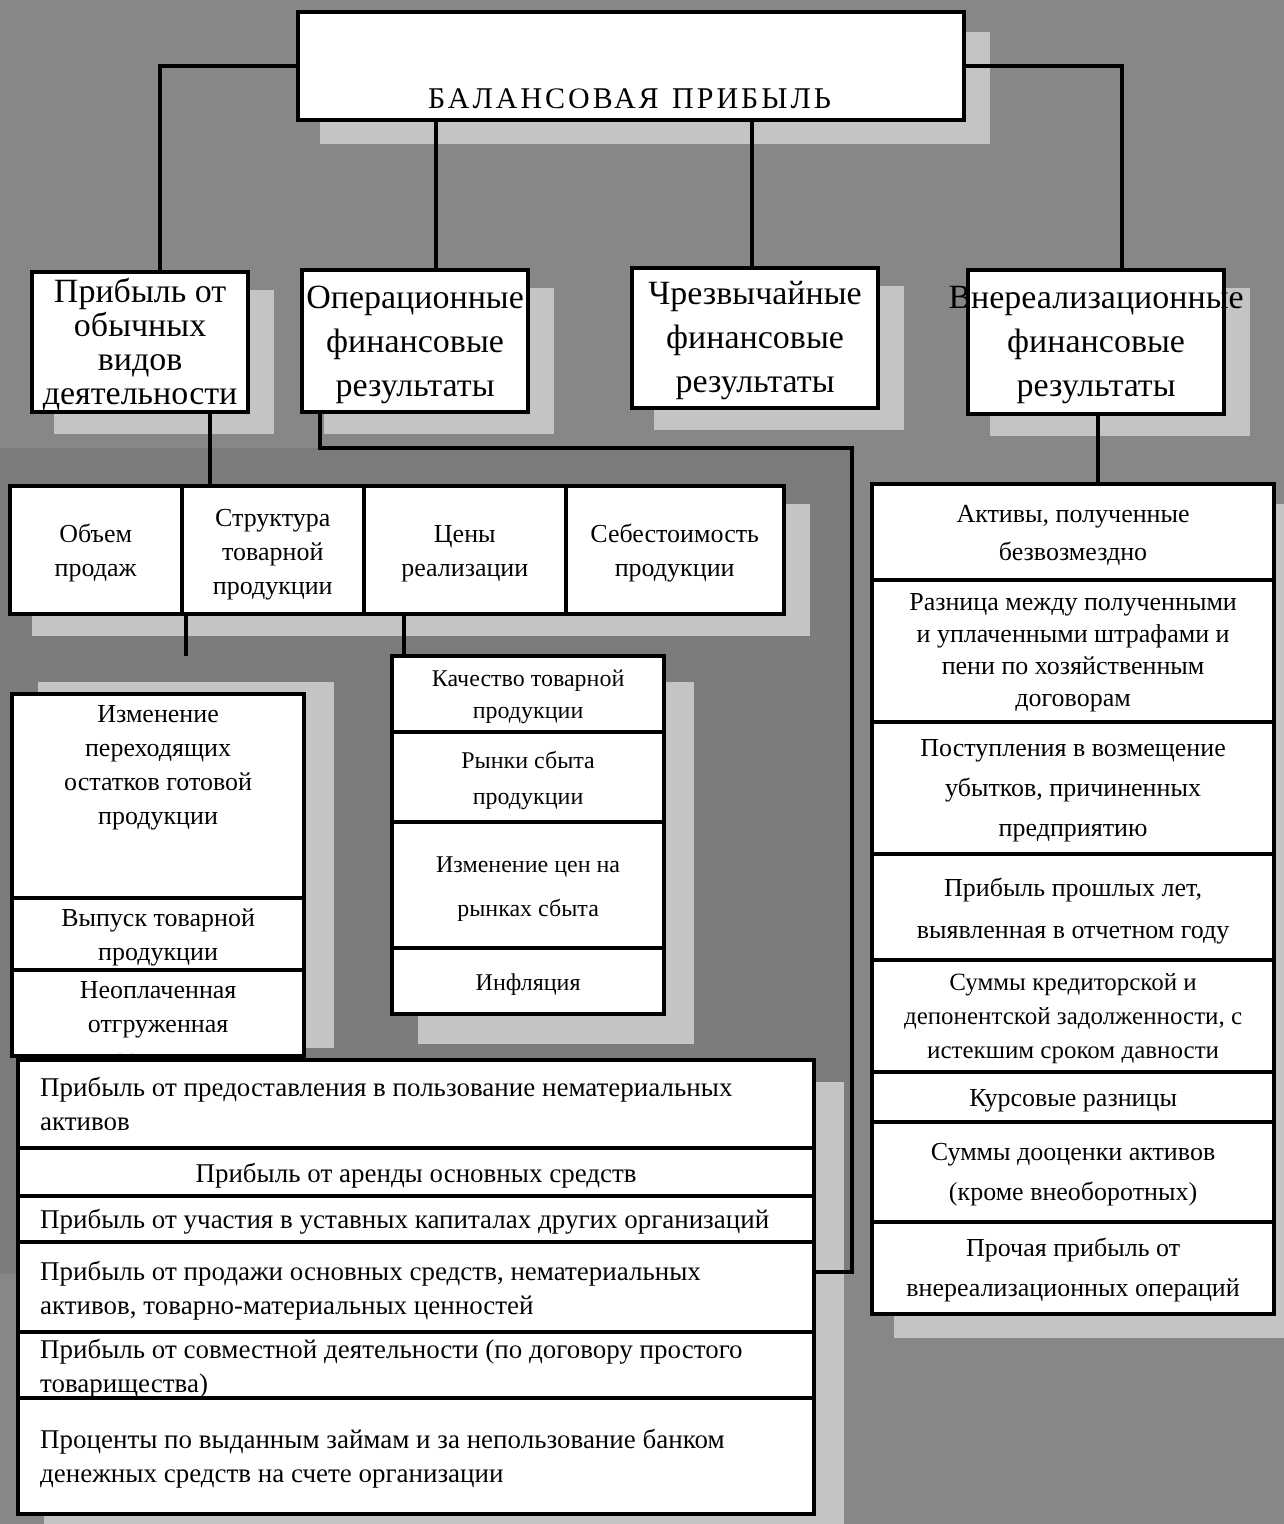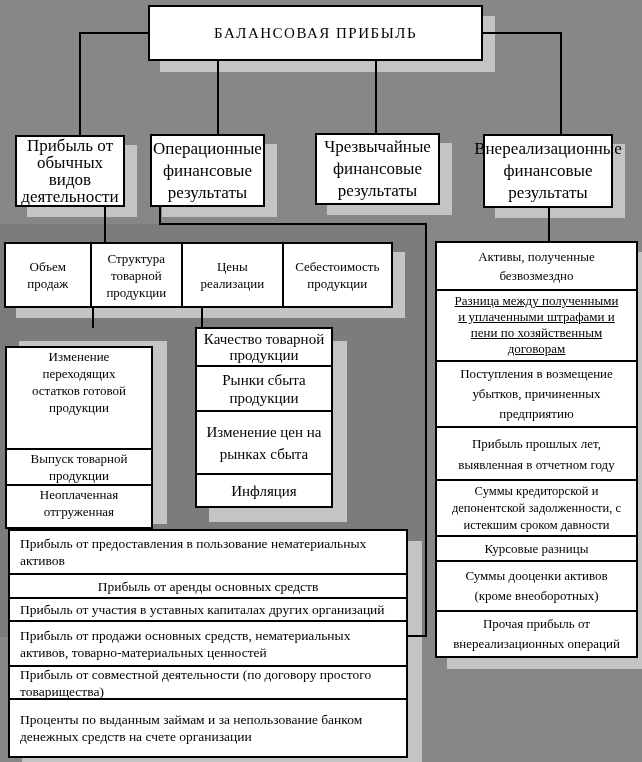--- a/index.html
+++ b/index.html
@@ -27,26 +27,26 @@
   .stack .cell:first-child{border-top:none;}
   .hrow{position:absolute;background:#ffffff;border:2px solid #000;box-sizing:border-box;
     display:flex;flex-direction:row;}
   .hrow .cell{
     box-sizing:border-box;border-left:2px solid #000;
     display:flex;align-items:center;justify-content:center;
     text-align:center;white-space:pre-line;font-size:13px;line-height:17px;
   }
   .hrow .cell:first-child{border-left:none;}
 
-  .title-box{font-size:15px;letter-spacing:1.5px;}
+  .title-box{font-size:15px;letter-spacing:1.5px;align-items:flex-end;}
   .lvl2{font-size:17px;line-height:22px;}
   .lvl2.tight{line-height:17px;}
 
   .left-stack .cell{font-size:13px;line-height:17px;}
-  .mid-stack .cell{font-size:15px;line-height:18px;}
+  .mid-stack .cell{font-size:12px;line-height:18px;}
   .mid-stack .lh16{line-height:16px;}
   .mid-stack .lh22{line-height:22px;}
 
   .right-stack .cell{font-size:13px;line-height:19px;padding:2px 4px;}
   .right-stack .lh16{line-height:16px;}
   .right-stack .lh20{line-height:20px;}
   .right-stack .lh21{line-height:21px;}
   .right-stack .small{font-size:12.5px;line-height:17px;}
 
   .btable .cell{font-size:13.5px;line-height:17px;}
@@ -165,21 +165,21 @@
     <div class="cell" style="flex:1;">
       <span>Инфляция</span>
     </div>
   </div>
 
   <div class="stack right-stack" style="left:435px;top:241px;width:203px;height:417px;">
     <div class="cell" style="height:47px;">
       <span>Активы, полученные
 безвозмездно</span>
     </div>
-    <div class="cell lh16" style="height:73px;text-decoration:underline;">
+    <div class="cell lh16" style="height:73px;">
       <span>Разница между полученными
 и уплаченными штрафами и
 пени по хозяйственным
 договорам</span>
     </div>
     <div class="cell lh20" style="height:66px;">
       <span>Поступления в возмещение
 убытков, причиненных
 предприятию</span>
     </div>

